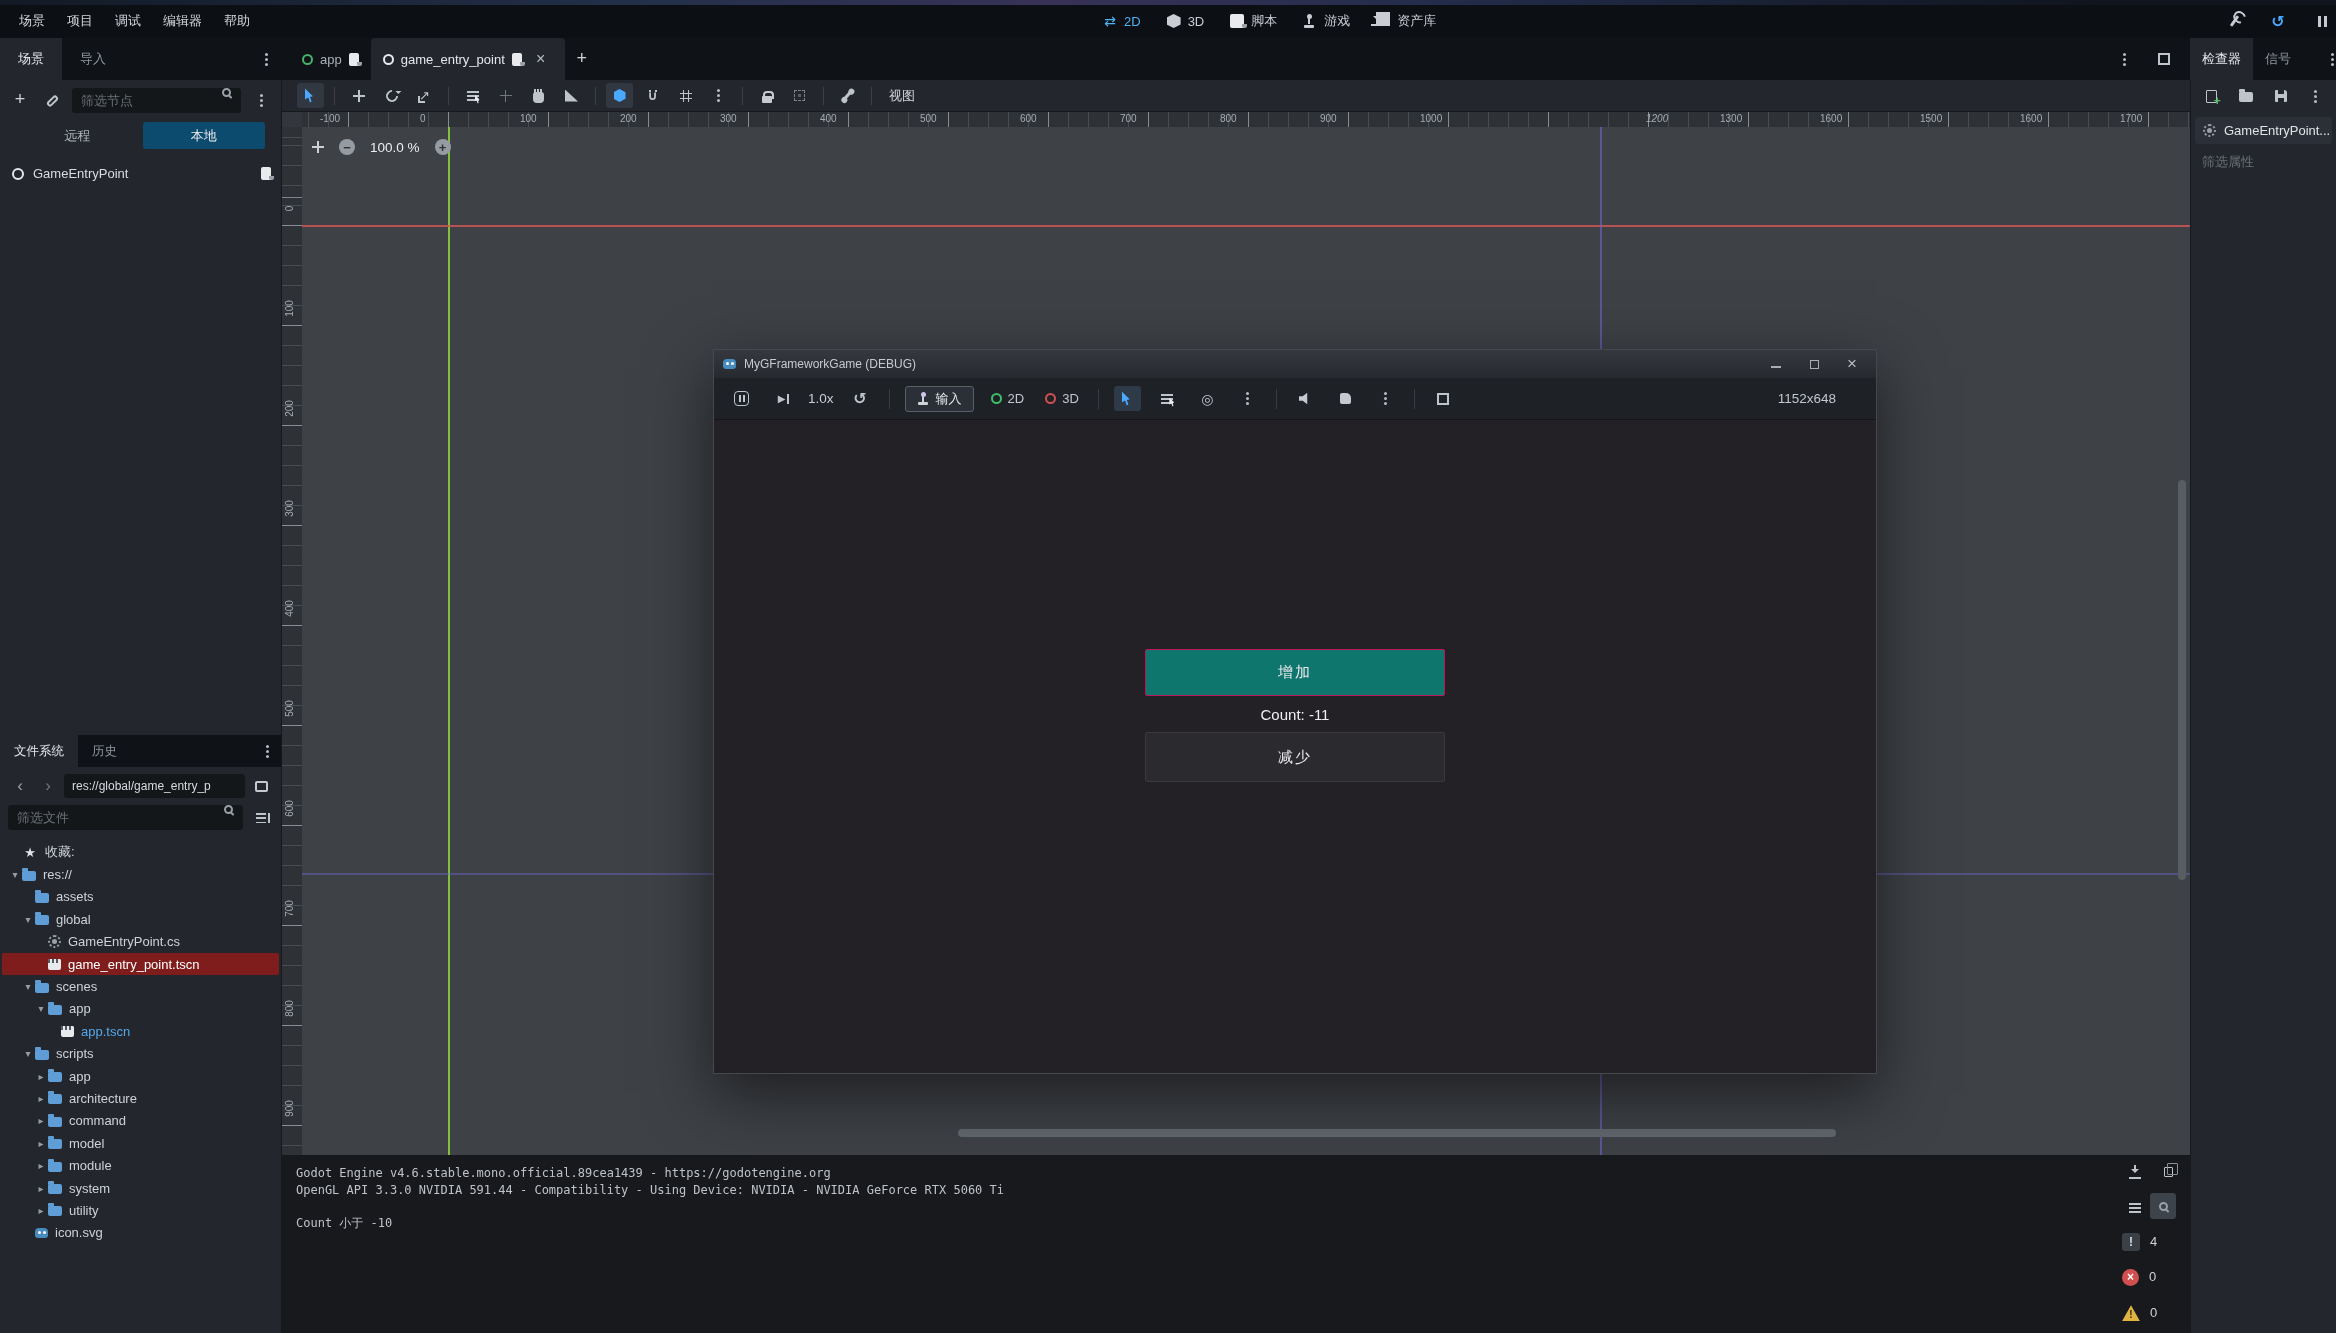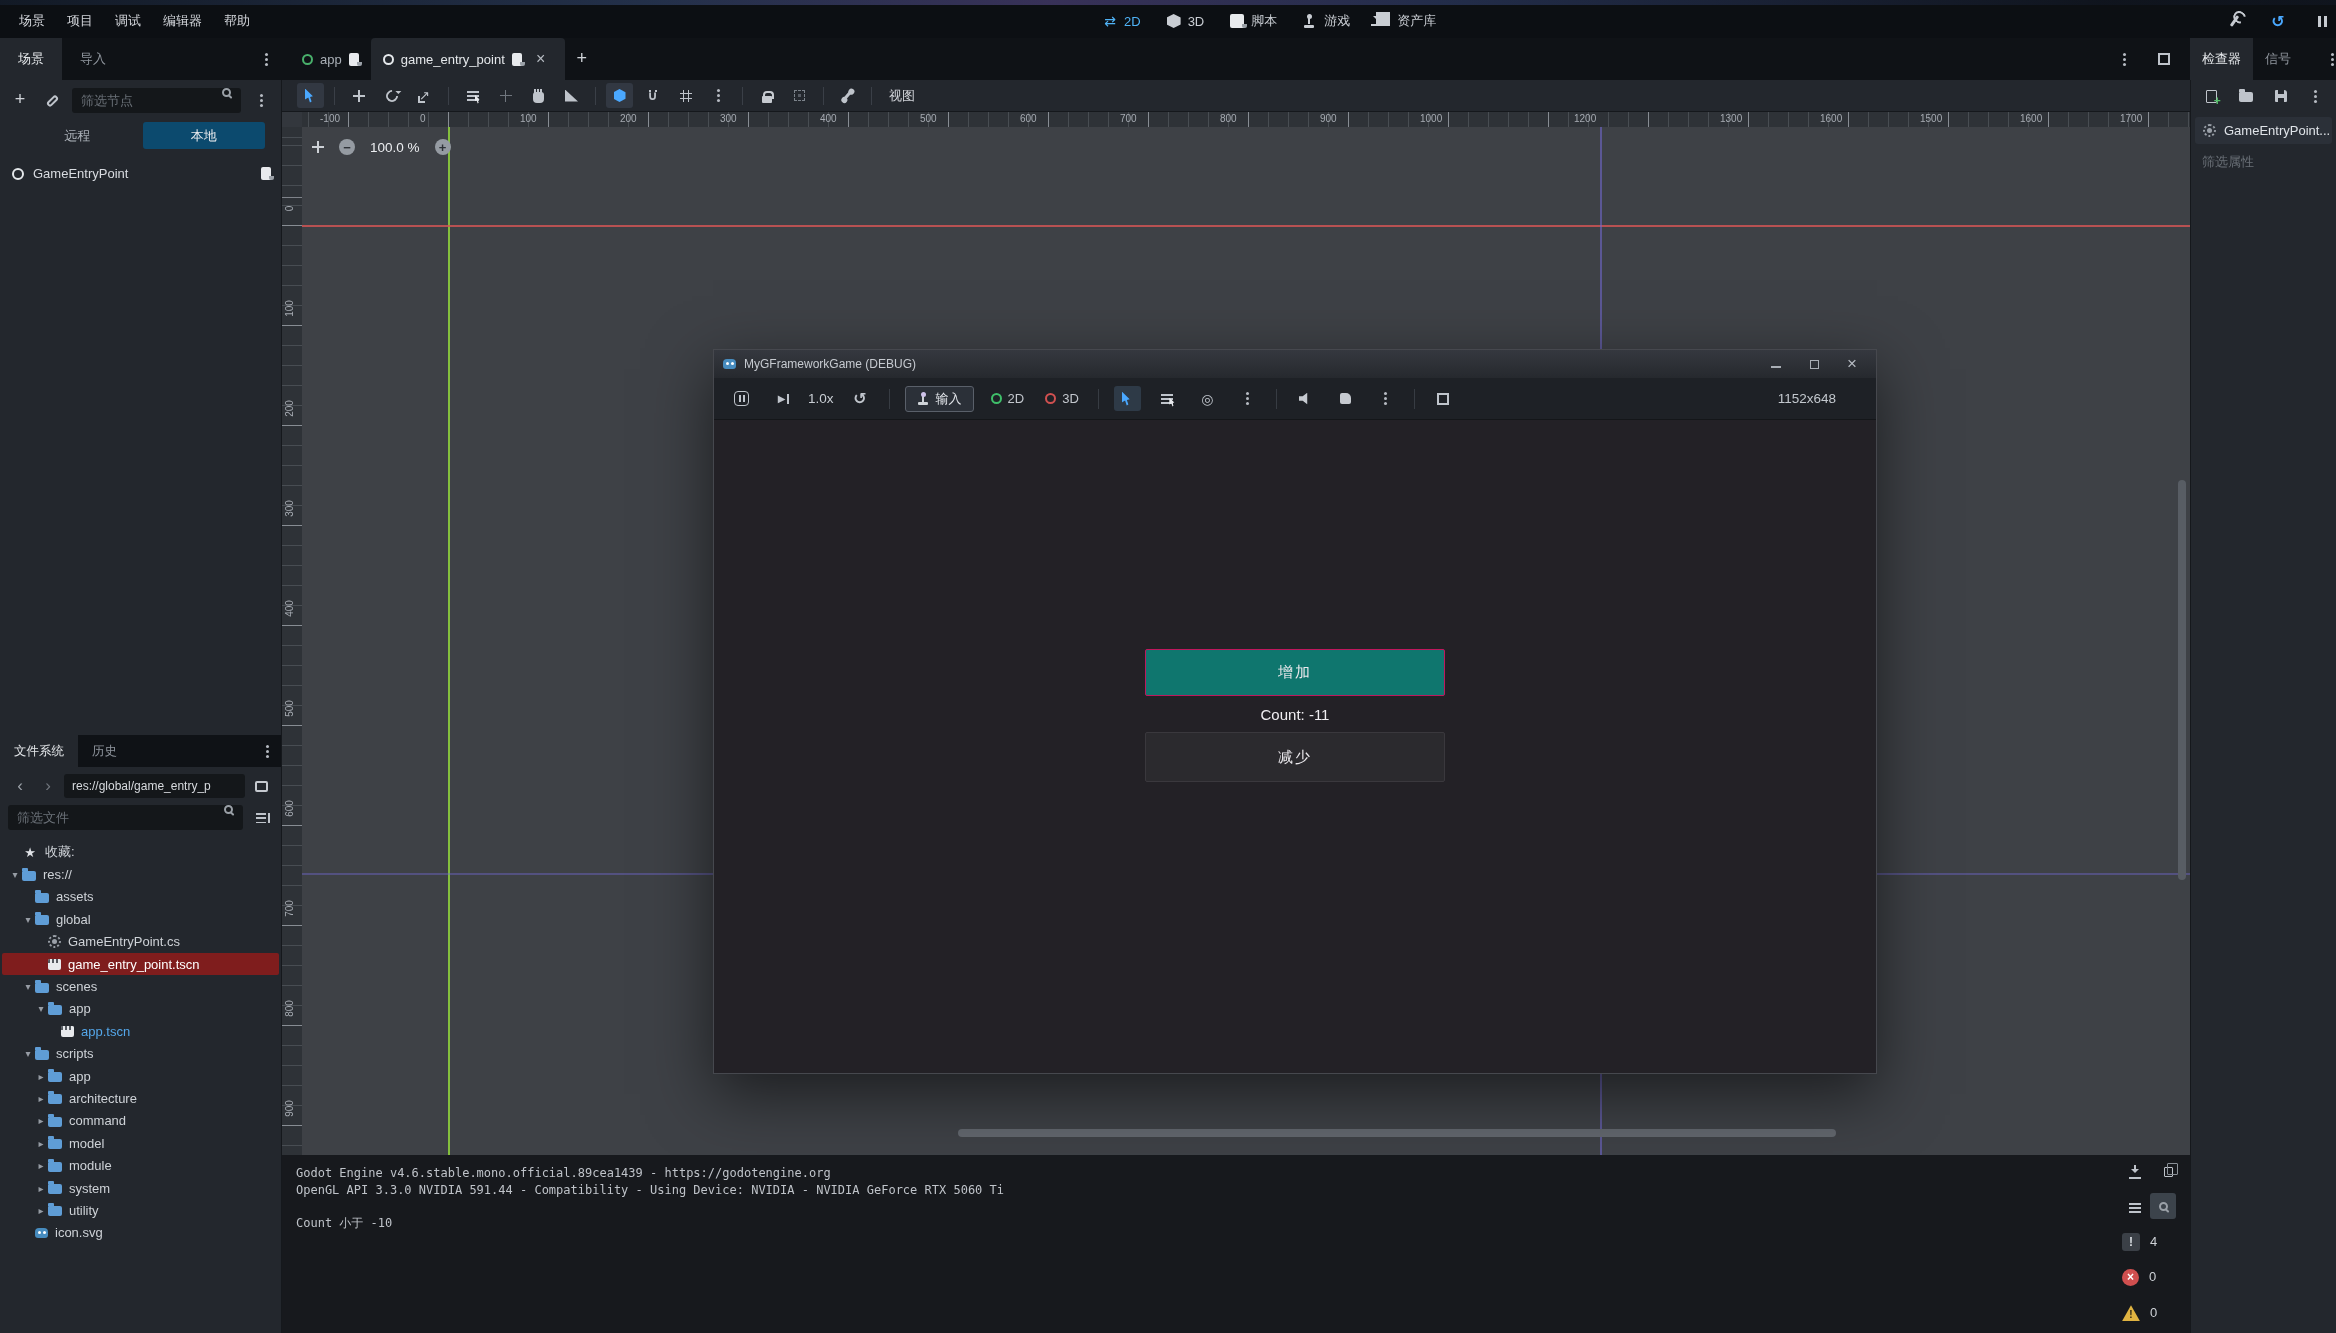--- a/index.html
+++ b/index.html
@@ -457,21 +457,21 @@
         <span class="hlab" style="left: 318px;">200</span>
         <span class="hlab" style="left: 418px;">300</span>
         <span class="hlab" style="left: 518px;">400</span>
         <span class="hlab" style="left: 618px;">500</span>
         <span class="hlab" style="left: 718px;">600</span>
         <span class="hlab" style="left: 818px;">700</span>
         <span class="hlab" style="left: 918px;">800</span>
         <span class="hlab" style="left: 1018px;">900</span>
         <span class="hlab" style="left: 1118px;">1000</span>
         <span class="hlab" style="left: 1218px; margin-top: 27px;">1100</span>
-        <span class="hlab" style="left: 1272px;">1200</span>
+        <span class="hlab" style="left: 1344px; font-style: italic;">1200</span>
         <span class="hlab" style="left: 1418px;">1300</span>
         <span class="hlab" style="left: 1518px;">1600</span>
         <span class="hlab" style="left: 1618px;">1500</span>
         <span class="hlab" style="left: 1718px;">1600</span>
         <span class="hlab" style="left: 1818px;">1700</span>
       </div>
     <div id="vruler">
         <span class="vlab" style="top: -24px;">-100</span>
         <span class="vlab" style="top: 76px;">0</span>
         <span class="vlab" style="top: 176px;">100</span>

